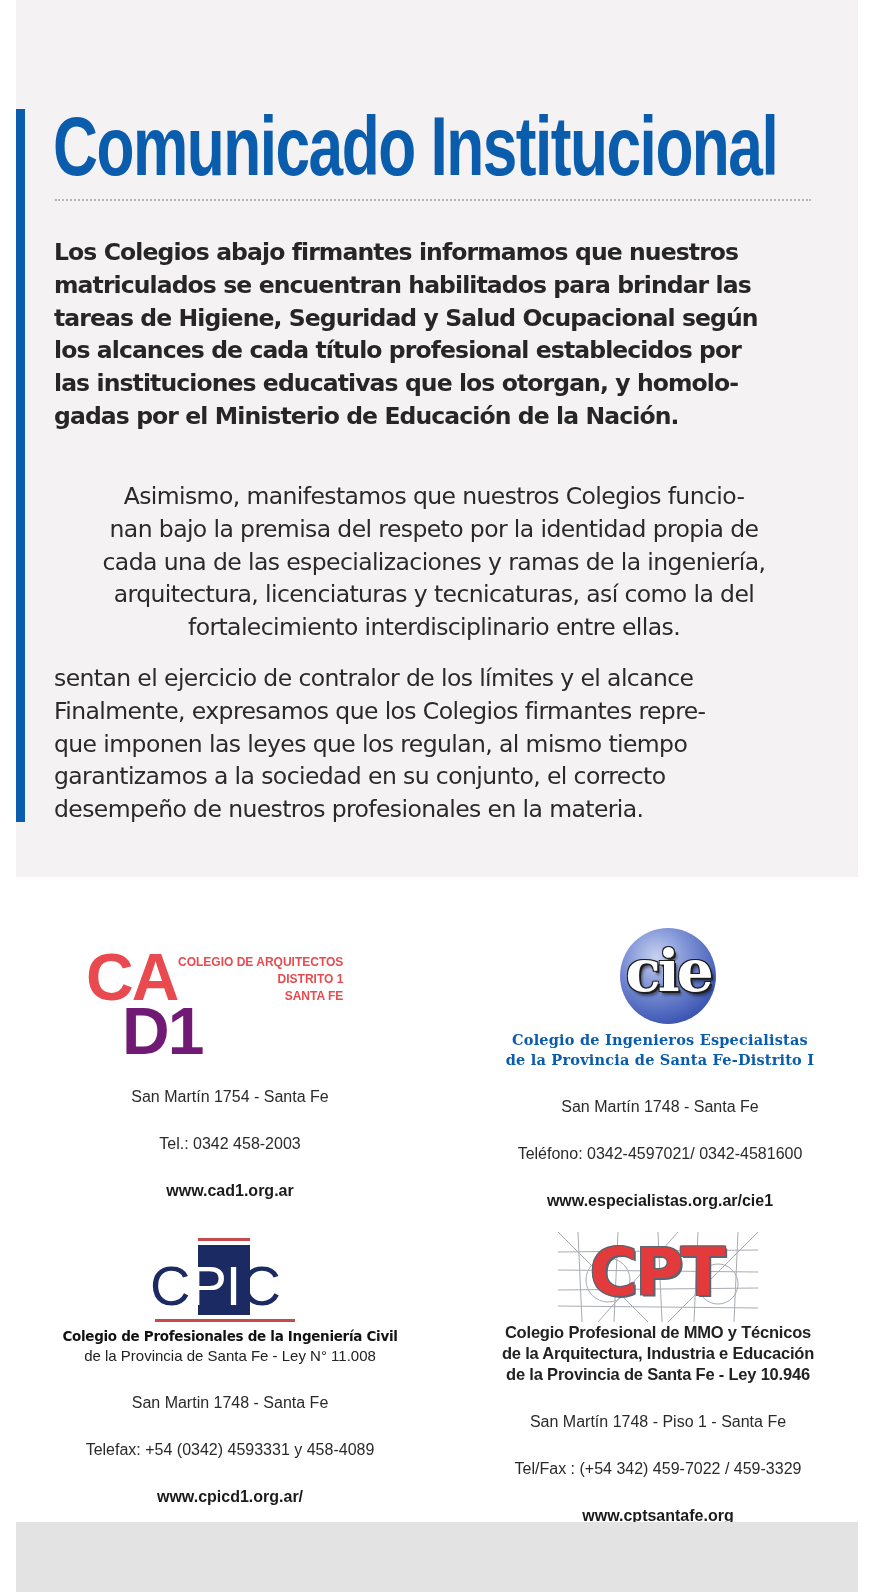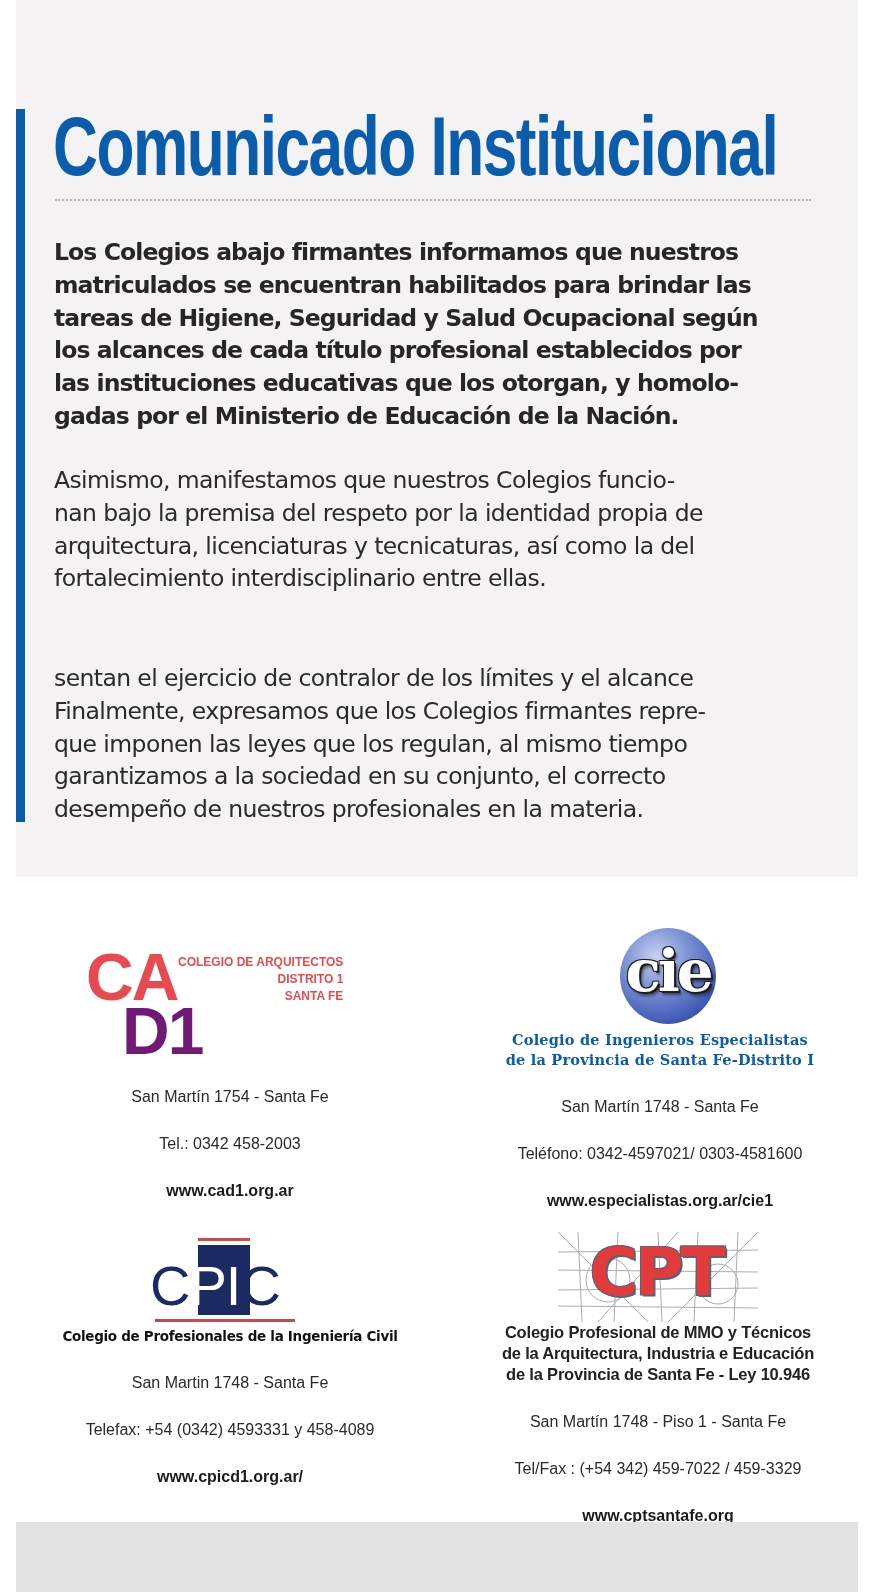--- a/index.html
+++ b/index.html
@@ -25,21 +25,21 @@
     .dotted-rule {
       position: absolute; left: 55px; top: 199px; width: 756px; height: 0;
       border-top: 2px dotted #b4b4b4;
     }
     .para {
       position: absolute; left: 54px; width: 760px;
       font-family: "DejaVu Sans", sans-serif; font-size: 23.5px; line-height: 32.8px;
       color: #2a2a2a; letter-spacing: -0.6px;
     }
     .para.bold { font-weight: bold; top: 236px; color: #262626; letter-spacing: -0.9px; }
-    .para.p2 { top: 464px; font-weight: normal; }
+    .para.p2 { top: 480px; font-weight: normal; text-align: center; }
     .para.p3 { top: 662px; font-weight: normal; }
     .para span { display: block; white-space: nowrap; }
 
     .footer-band {
       position: absolute; left: 16px; top: 1522px; width: 842px; height: 70px;
       background: #e3e3e3;
     }
 
     .org { position: absolute; text-align: center; font-family: "Liberation Sans", sans-serif; }
     .org .line { display: block; white-space: nowrap; font-size: 16px; line-height: 21px; color: #2a2a2a; margin-top: 26px; }
@@ -112,20 +112,21 @@
   <span>matriculados se encuentran habilitados para brindar las</span>
   <span>tareas de Higiene, Seguridad y Salud Ocupacional según</span>
   <span>los alcances de cada título profesional establecidos por</span>
   <span>las instituciones educativas que los otorgan, y homolo-</span>
   <span>gadas por el Ministerio de Educación de la Nación.</span>
 </div>
 
 <div class="para p2">
   <span>Asimismo, manifestamos que nuestros Colegios funcio-</span>
   <span>nan bajo la premisa del respeto por la identidad propia de</span>
+  <span>cada una de las especializaciones y ramas de la ingeniería,</span>
   <span>arquitectura, licenciaturas y tecnicaturas, así como la del</span>
   <span>fortalecimiento interdisciplinario entre ellas.</span>
 </div>
 
 <div class="para p3">
   <span>sentan el ejercicio de contralor de los límites y el alcance</span>
   <span>Finalmente, expresamos que los Colegios firmantes repre-</span>
   <span>que imponen las leyes que los regulan, al mismo tiempo</span>
   <span>garantizamos a la sociedad en su conjunto, el correcto</span>
   <span>desempeño de nuestros profesionales en la materia.</span>
@@ -150,33 +151,34 @@
 
 <div class="org cie">
   <div class="cie-logo">
     <div class="cie-ball"></div>
     <div class="cie-text">cie</div>
   </div>
   <span class="cie-name">Colegio de Ingenieros Especialistas</span>
   <span class="cie-name">de la Provincia de Santa Fe-Distrito I</span>
   <div class="info">
     <span class="line">San Martín 1748 - Santa Fe</span>
-    <span class="line">Teléfono: 0342-4597021/ 0303-4581600</span>
+    <span class="line">Teléfono: 0342-4597021/ 0342-4581600</span>
     <span class="line web">www.especialistas.org.ar/cie1</span>
   </div>
 </div>
 
 <div class="org cpic">
   <div class="cpic-logo">
     <div class="cpic-topline"></div>
     <div class="cpic-block"></div>
     <div class="cpic-bottomline"></div>
     <div class="cpic-letters"><span>C</span><span class="pi">PI</span><span>C</span></div>
   </div>
   <span class="cpic-name">Colegio de Profesionales de la Ingeniería Civil</span>
+  <span class="cpic-sub">de la Provincia de Santa Fe - Ley N° 11.008</span>
   <div class="info">
     <span class="line">San Martin 1748 - Santa Fe</span>
     <span class="line">Telefax: +54 (0342) 4593331 y 458-4089</span>
     <span class="line web">www.cpicd1.org.ar/</span>
   </div>
 </div>
 
 <div class="org cpt">
   <div class="cpt-logo">
     <svg class="cpt-grid" viewBox="0 0 200 90" width="200" height="90">

